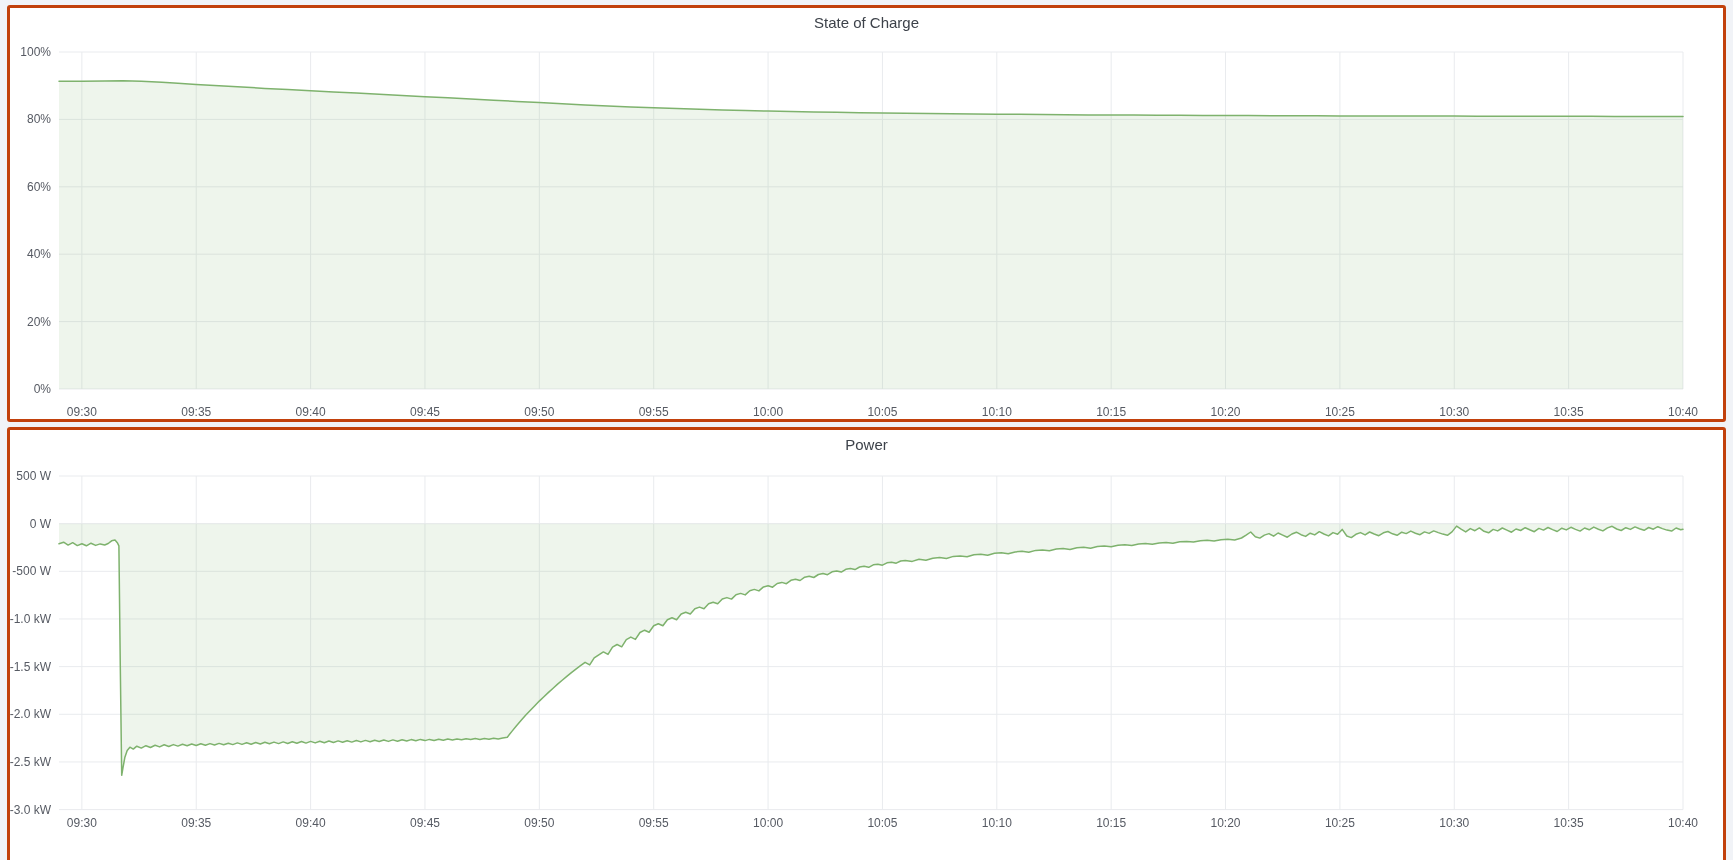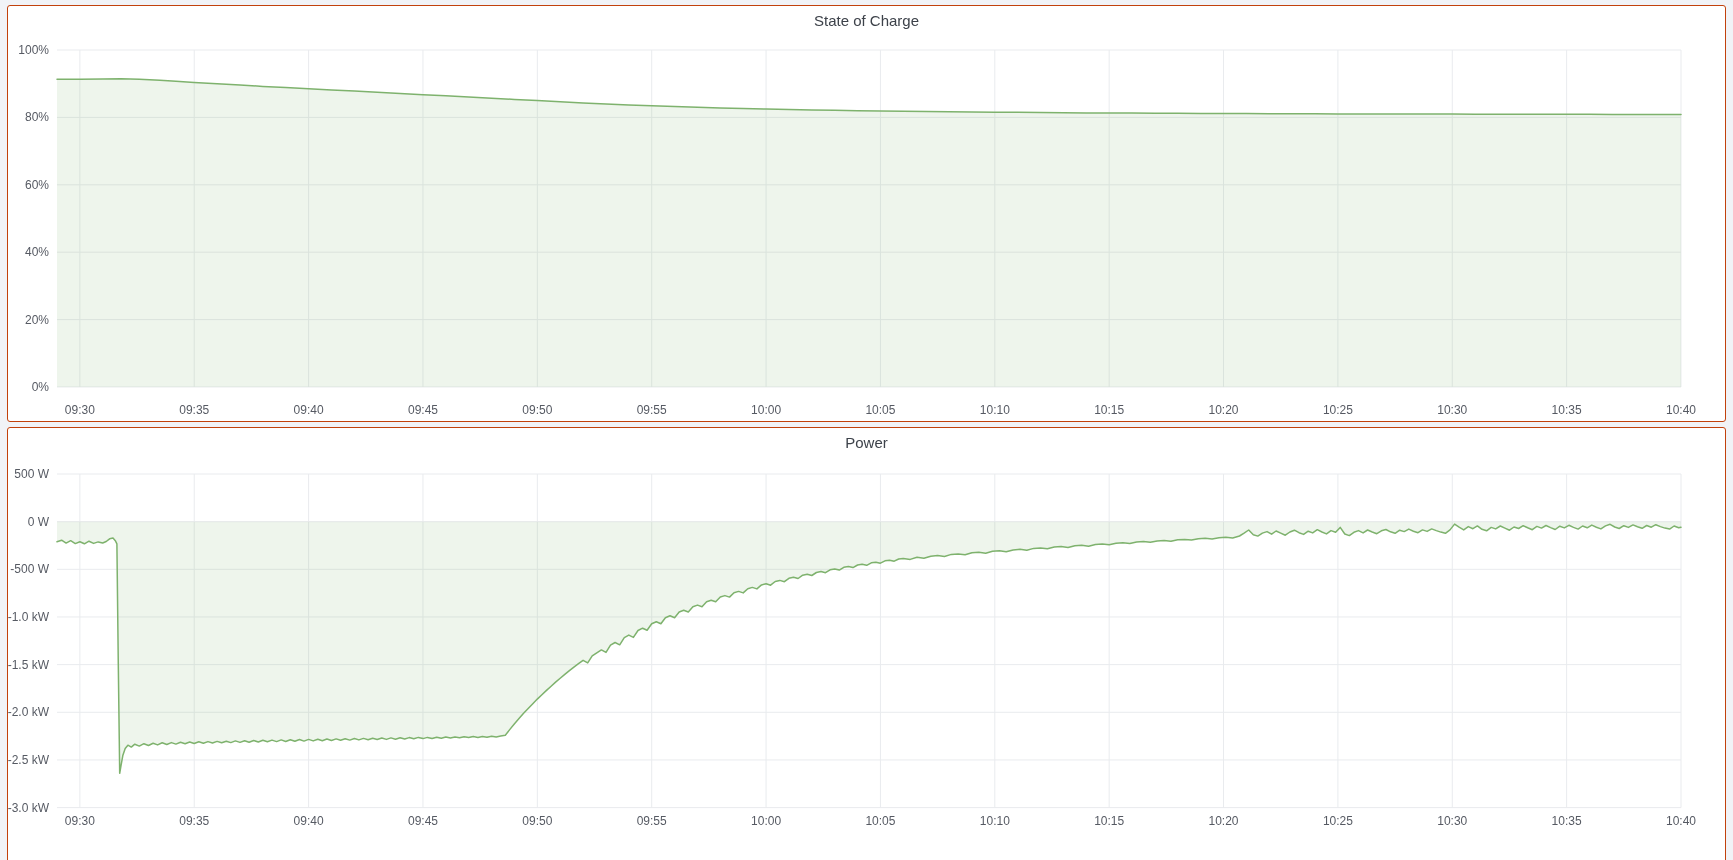--- a/index.html
+++ b/index.html
@@ -1,17 +1,17 @@
 <!DOCTYPE html>
 <html><head>
 <meta charset="utf-8">
 <style>
   html,body{margin:0;padding:0;background:#f1f3f7;font-family:"Liberation Sans",sans-serif;}
   .page{position:relative;width:1733px;height:860px;background:#f1f3f7;overflow:hidden;}
-  .panel{position:absolute;left:7px;width:1719px;background:#ffffff;border:1px solid #c2410c;border-radius:3px;box-sizing:border-box;}
+  .panel{position:absolute;left:7px;width:1719px;background:#ffffff;border:3px solid #c2410c;border-radius:3px;box-sizing:border-box;}
   .panel-soc{top:5px;height:417px;}
   .panel-power{top:427px;height:441px;}
   .panel-title{height:30px;line-height:30px;text-align:center;font-size:15px;font-weight:500;color:#3d424a;cursor:pointer;user-select:none;}
   .chart-svg{display:block;width:1717px;}
   .tick-text{font-family:"Liberation Sans",sans-serif;font-size:12px;fill:#565a63;}
 </style>
 </head>
 <body>
 
 <div class="page">

